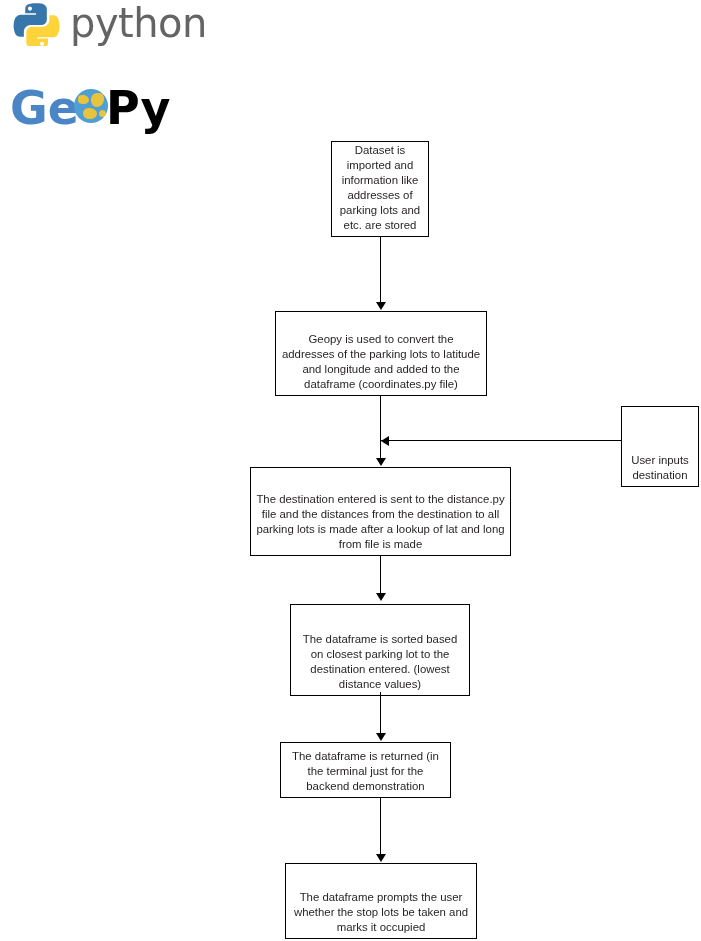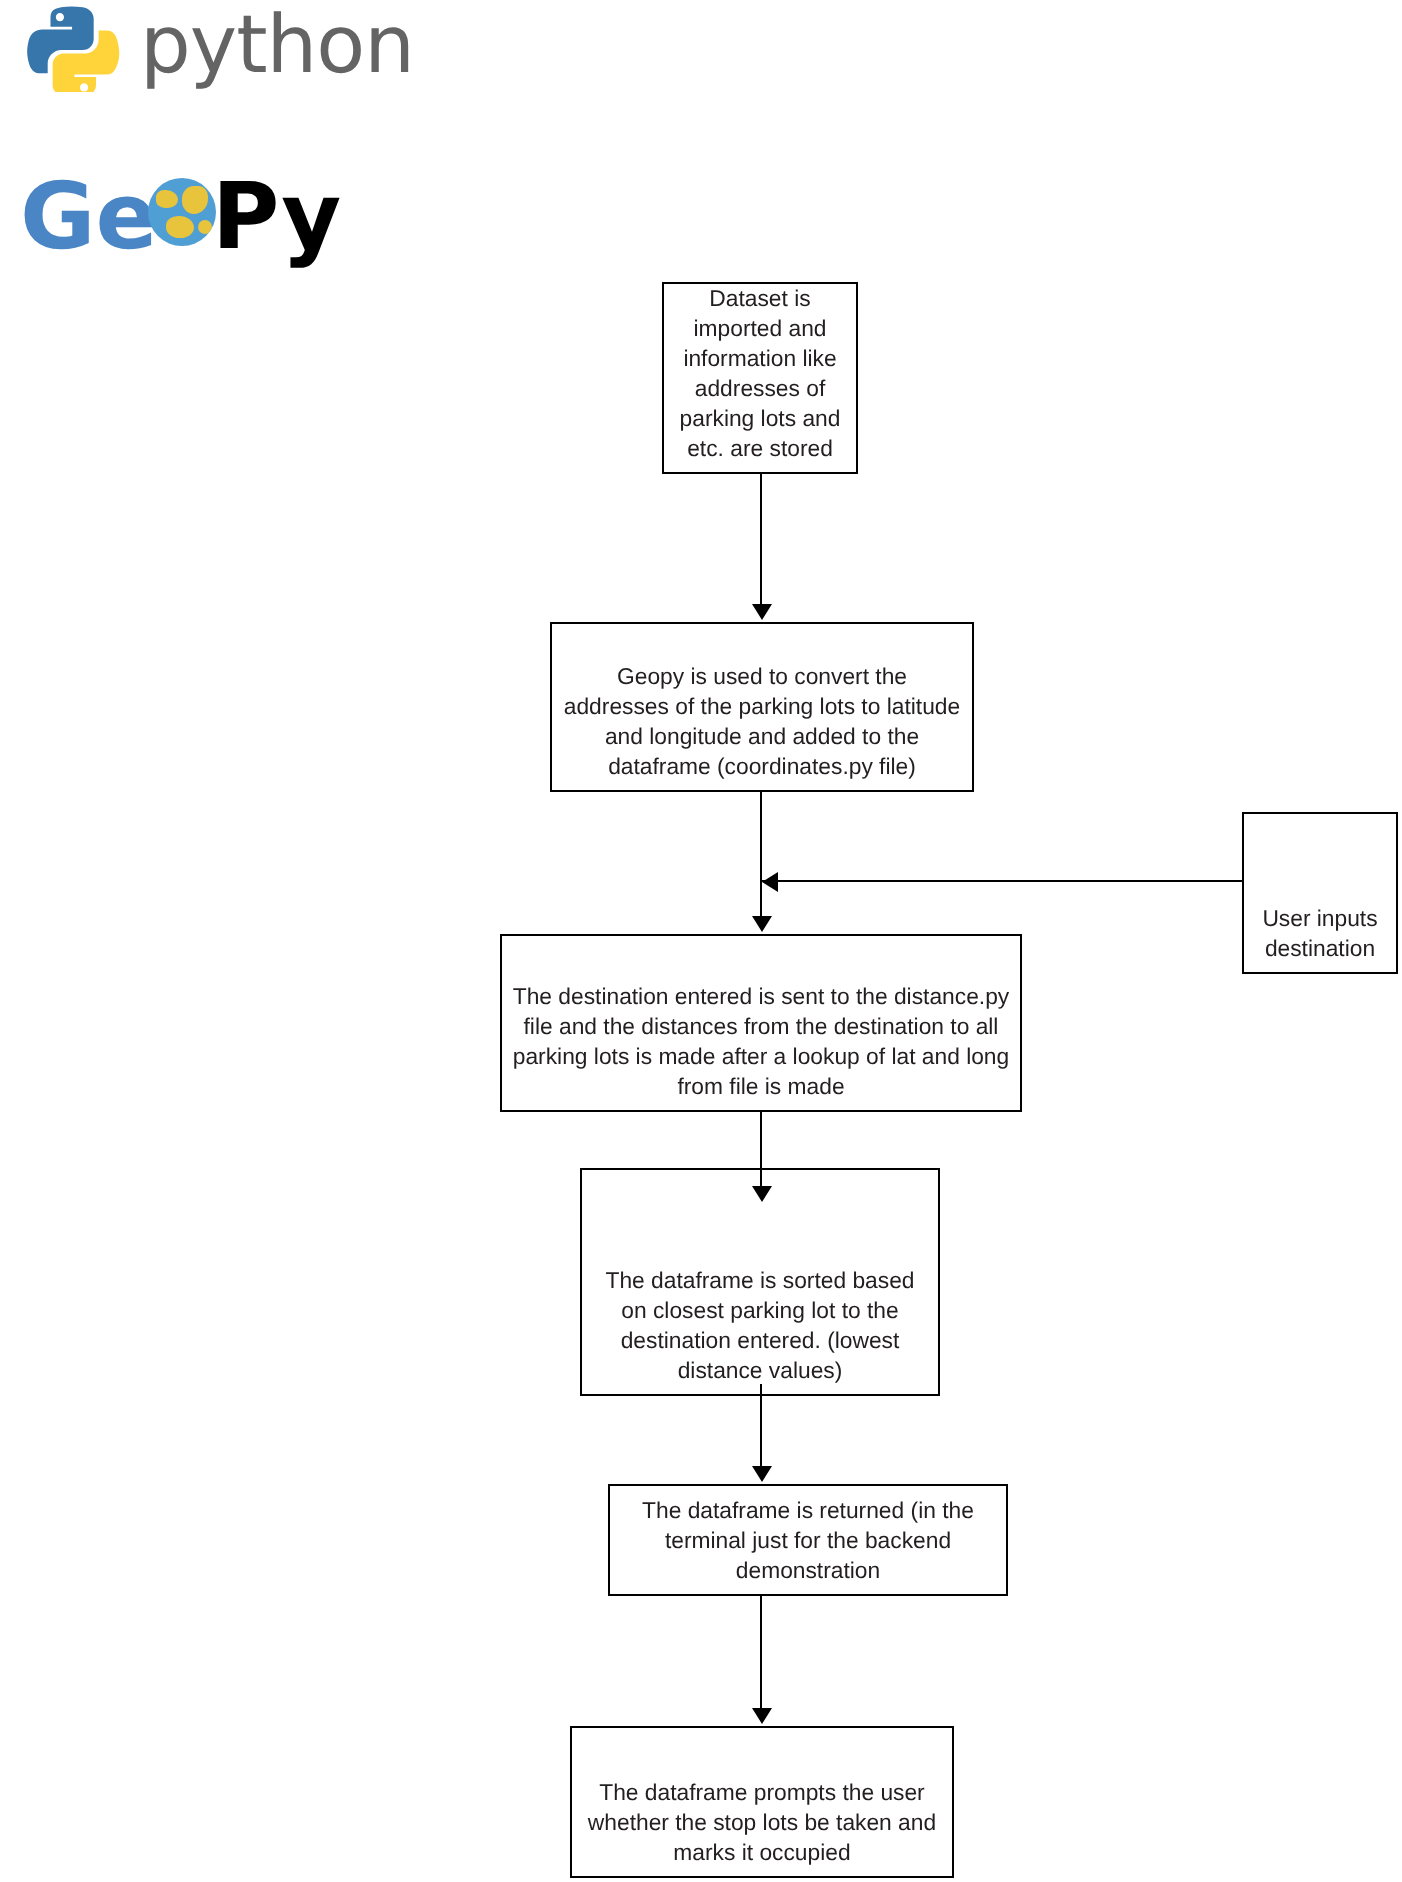--- a/index.html
+++ b/index.html
@@ -145,25 +145,25 @@
   </div>
 
   <div class="node" style="left:621px; top:406px; width:78px; height:81px;">
     <span>User inputs destination</span>
   </div>
 
   <div class="node" style="left:250px; top:467px; width:261px; height:89px;">
     <span>The destination entered is sent to the distance.py file and the distances from the destination to all parking lots is made after a lookup of lat and long from file is made</span>
   </div>
 
-  <div class="node" style="left:290px; top:584px; width:180px; height:114px;">
+  <div class="node" style="left:290px; top:604px; width:180px; height:92px;">
     <span>The dataframe is sorted based on closest parking lot to the destination entered. (lowest distance values)</span>
   </div>
 
-  <div class="node" style="left:280px; top:742px; width:200px; height:56px;margin-left:24px;">
+  <div class="node" style="left:280px; top:742px; width:171px; height:56px;">
     <span>The dataframe is returned (in the terminal just for the backend demonstration</span>
   </div>
 
   <div class="node" style="left:285px; top:863px; width:192px; height:76px;">
     <span>The dataframe prompts the user whether the stop lots be taken and marks it occupied</span>
   </div>
 
   <div class="edge v" style="left:380px; top:237px; height:66px;"></div>
   <div class="arrowhead down" style="left:376px; top:302px;"></div>
 

